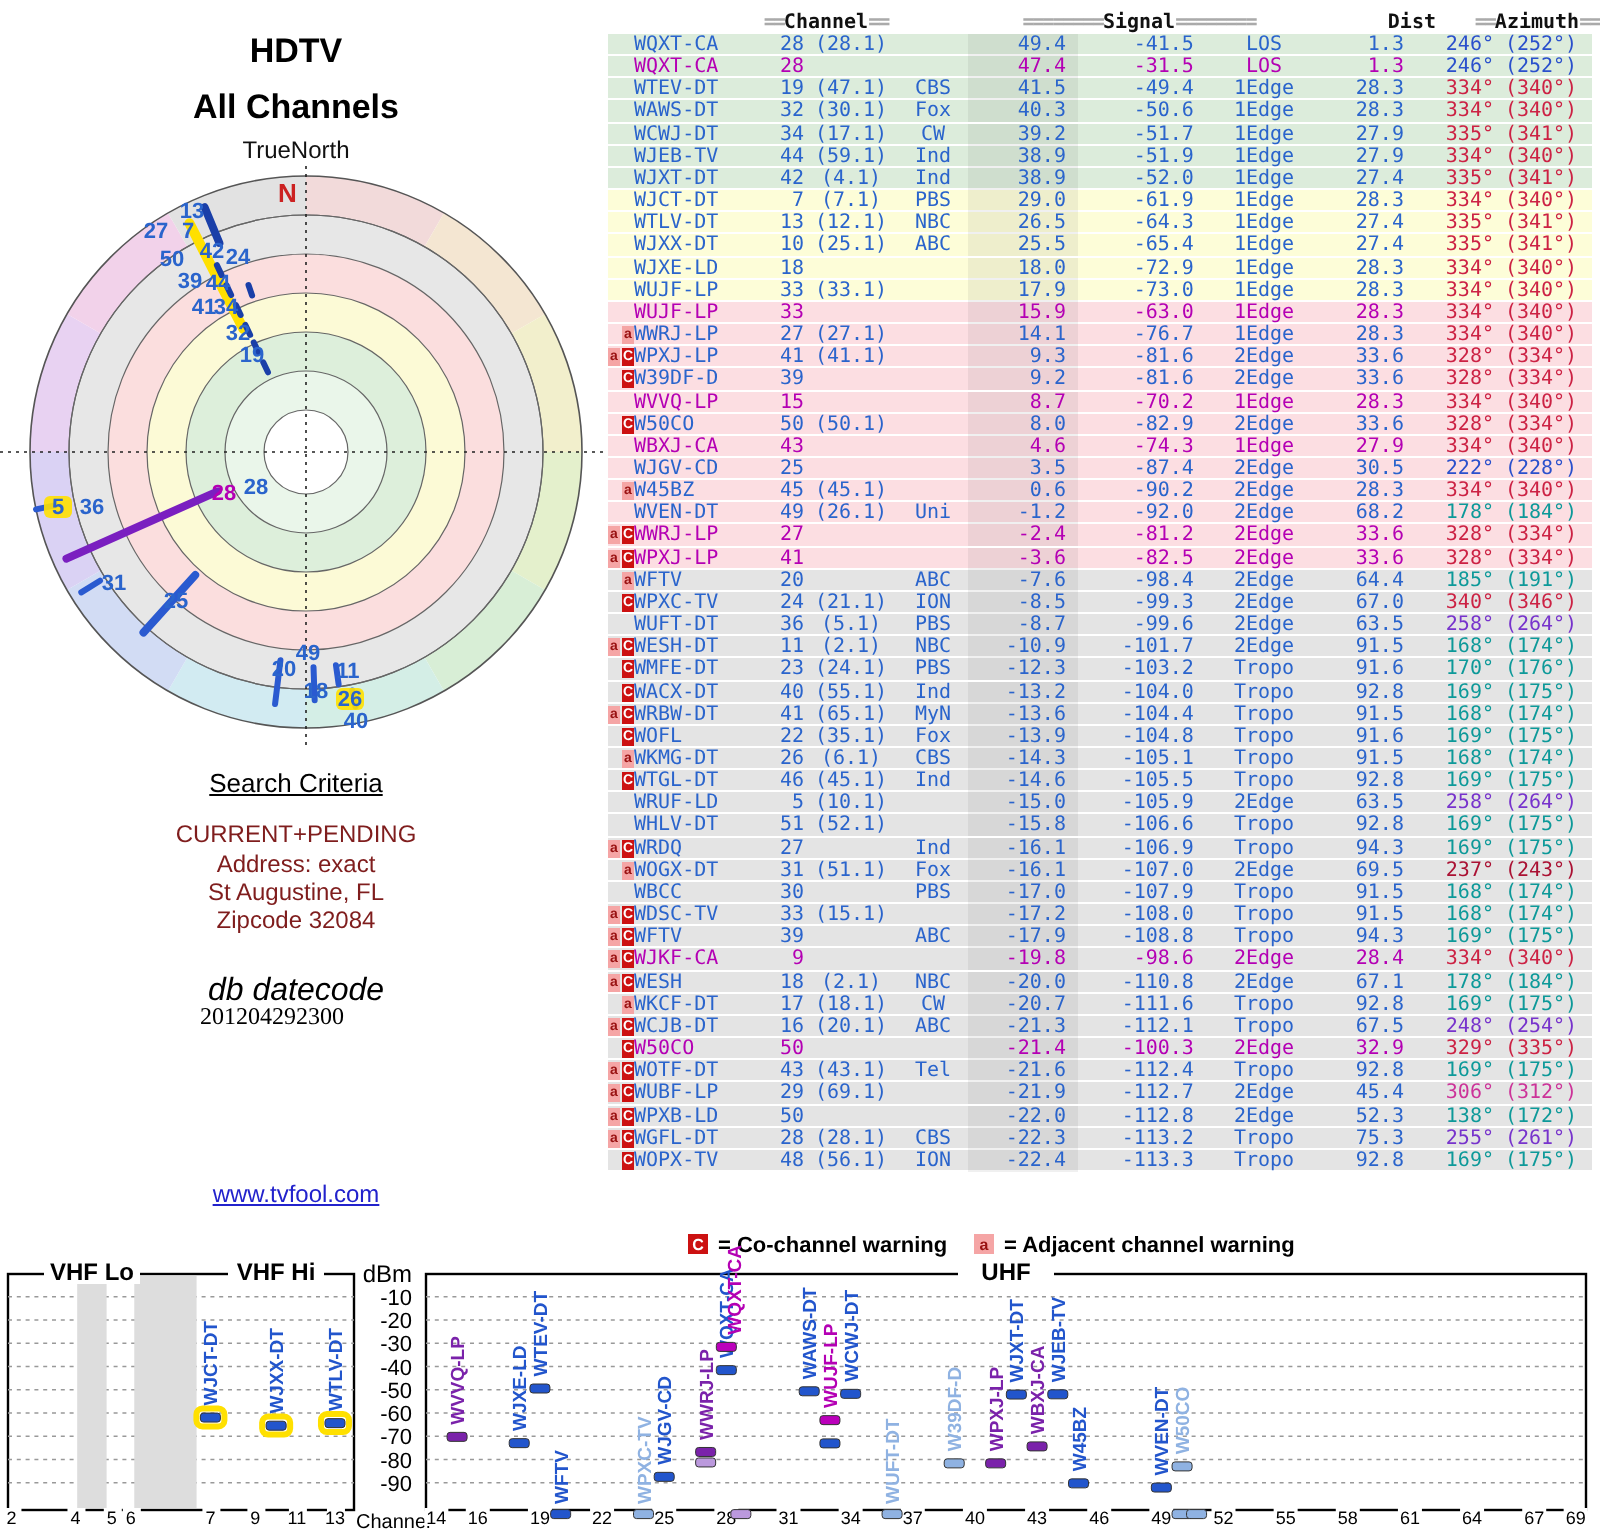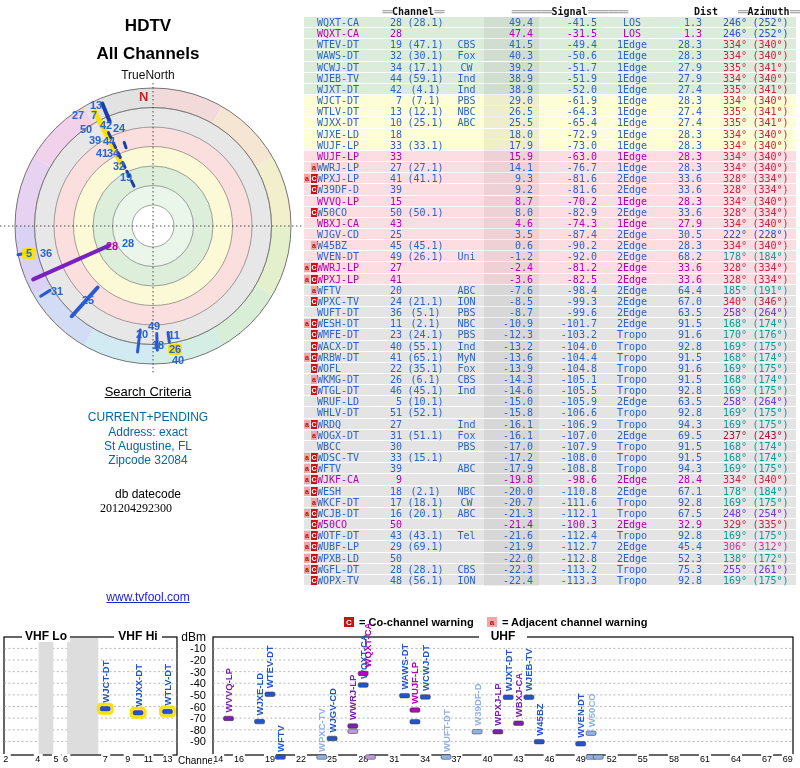--- a/index.html
+++ b/index.html
@@ -5,22 +5,22 @@
   html,body{margin:0;padding:0;background:#fff;}
   #page{position:relative;width:800px;height:768px;background:#fff;overflow:hidden;
         font-family:"Liberation Sans",sans-serif;}
   .abs{position:absolute;}
   .ctr{text-align:center;}
   
   #title1{left:40px;top:16px;width:216px;font-size:17px;font-weight:bold;}
   #title2{left:40px;top:44px;width:216px;font-size:17px;font-weight:bold;}
   #truenorth{left:40px;top:68px;width:216px;font-size:12px;color:#111;}
   #search-head{left:24px;top:384px;width:248px;font-size:13px;font-weight:normal;text-decoration:underline;}
-  .srch{left:24px;width:248px;font-size:12px;color:#0369a1;}
-  #dc1{left:24px;top:487px;width:248px;font-size:12px;}
+  .srch{left:24px;width:248px;font-size:12px;color:#7f1d1d;}
+  #dc1{left:24px;top:487px;width:248px;font-size:16px;font-style:italic;}
   #dc2{left:12px;top:501px;width:248px;font-size:12px;font-family:Liberation Serif, serif;}
   #site-link{left:24px;top:590px;width:248px;font-size:12px;}
   #site-link a{color:#2222cc;}
   
   #tbl{left:304px;top:6px;width:492px;font-family:"DejaVu Sans Mono","Liberation Mono",monospace;
        font-size:10px;line-height:11px;}
   .trow{display:grid;grid-template-columns:13px 60px 25px 47px 35px 55px 70px 46px 53px 39px 47px;
         height:11.16px;border-bottom:1px solid #fff;box-sizing:border-box;align-items:center;}
   .hrow{display:grid;grid-template-columns:13px 60px 72px 35px 125px 46px 53px 86px;height:11px;}
   .cell{white-space:pre;overflow:visible;}

